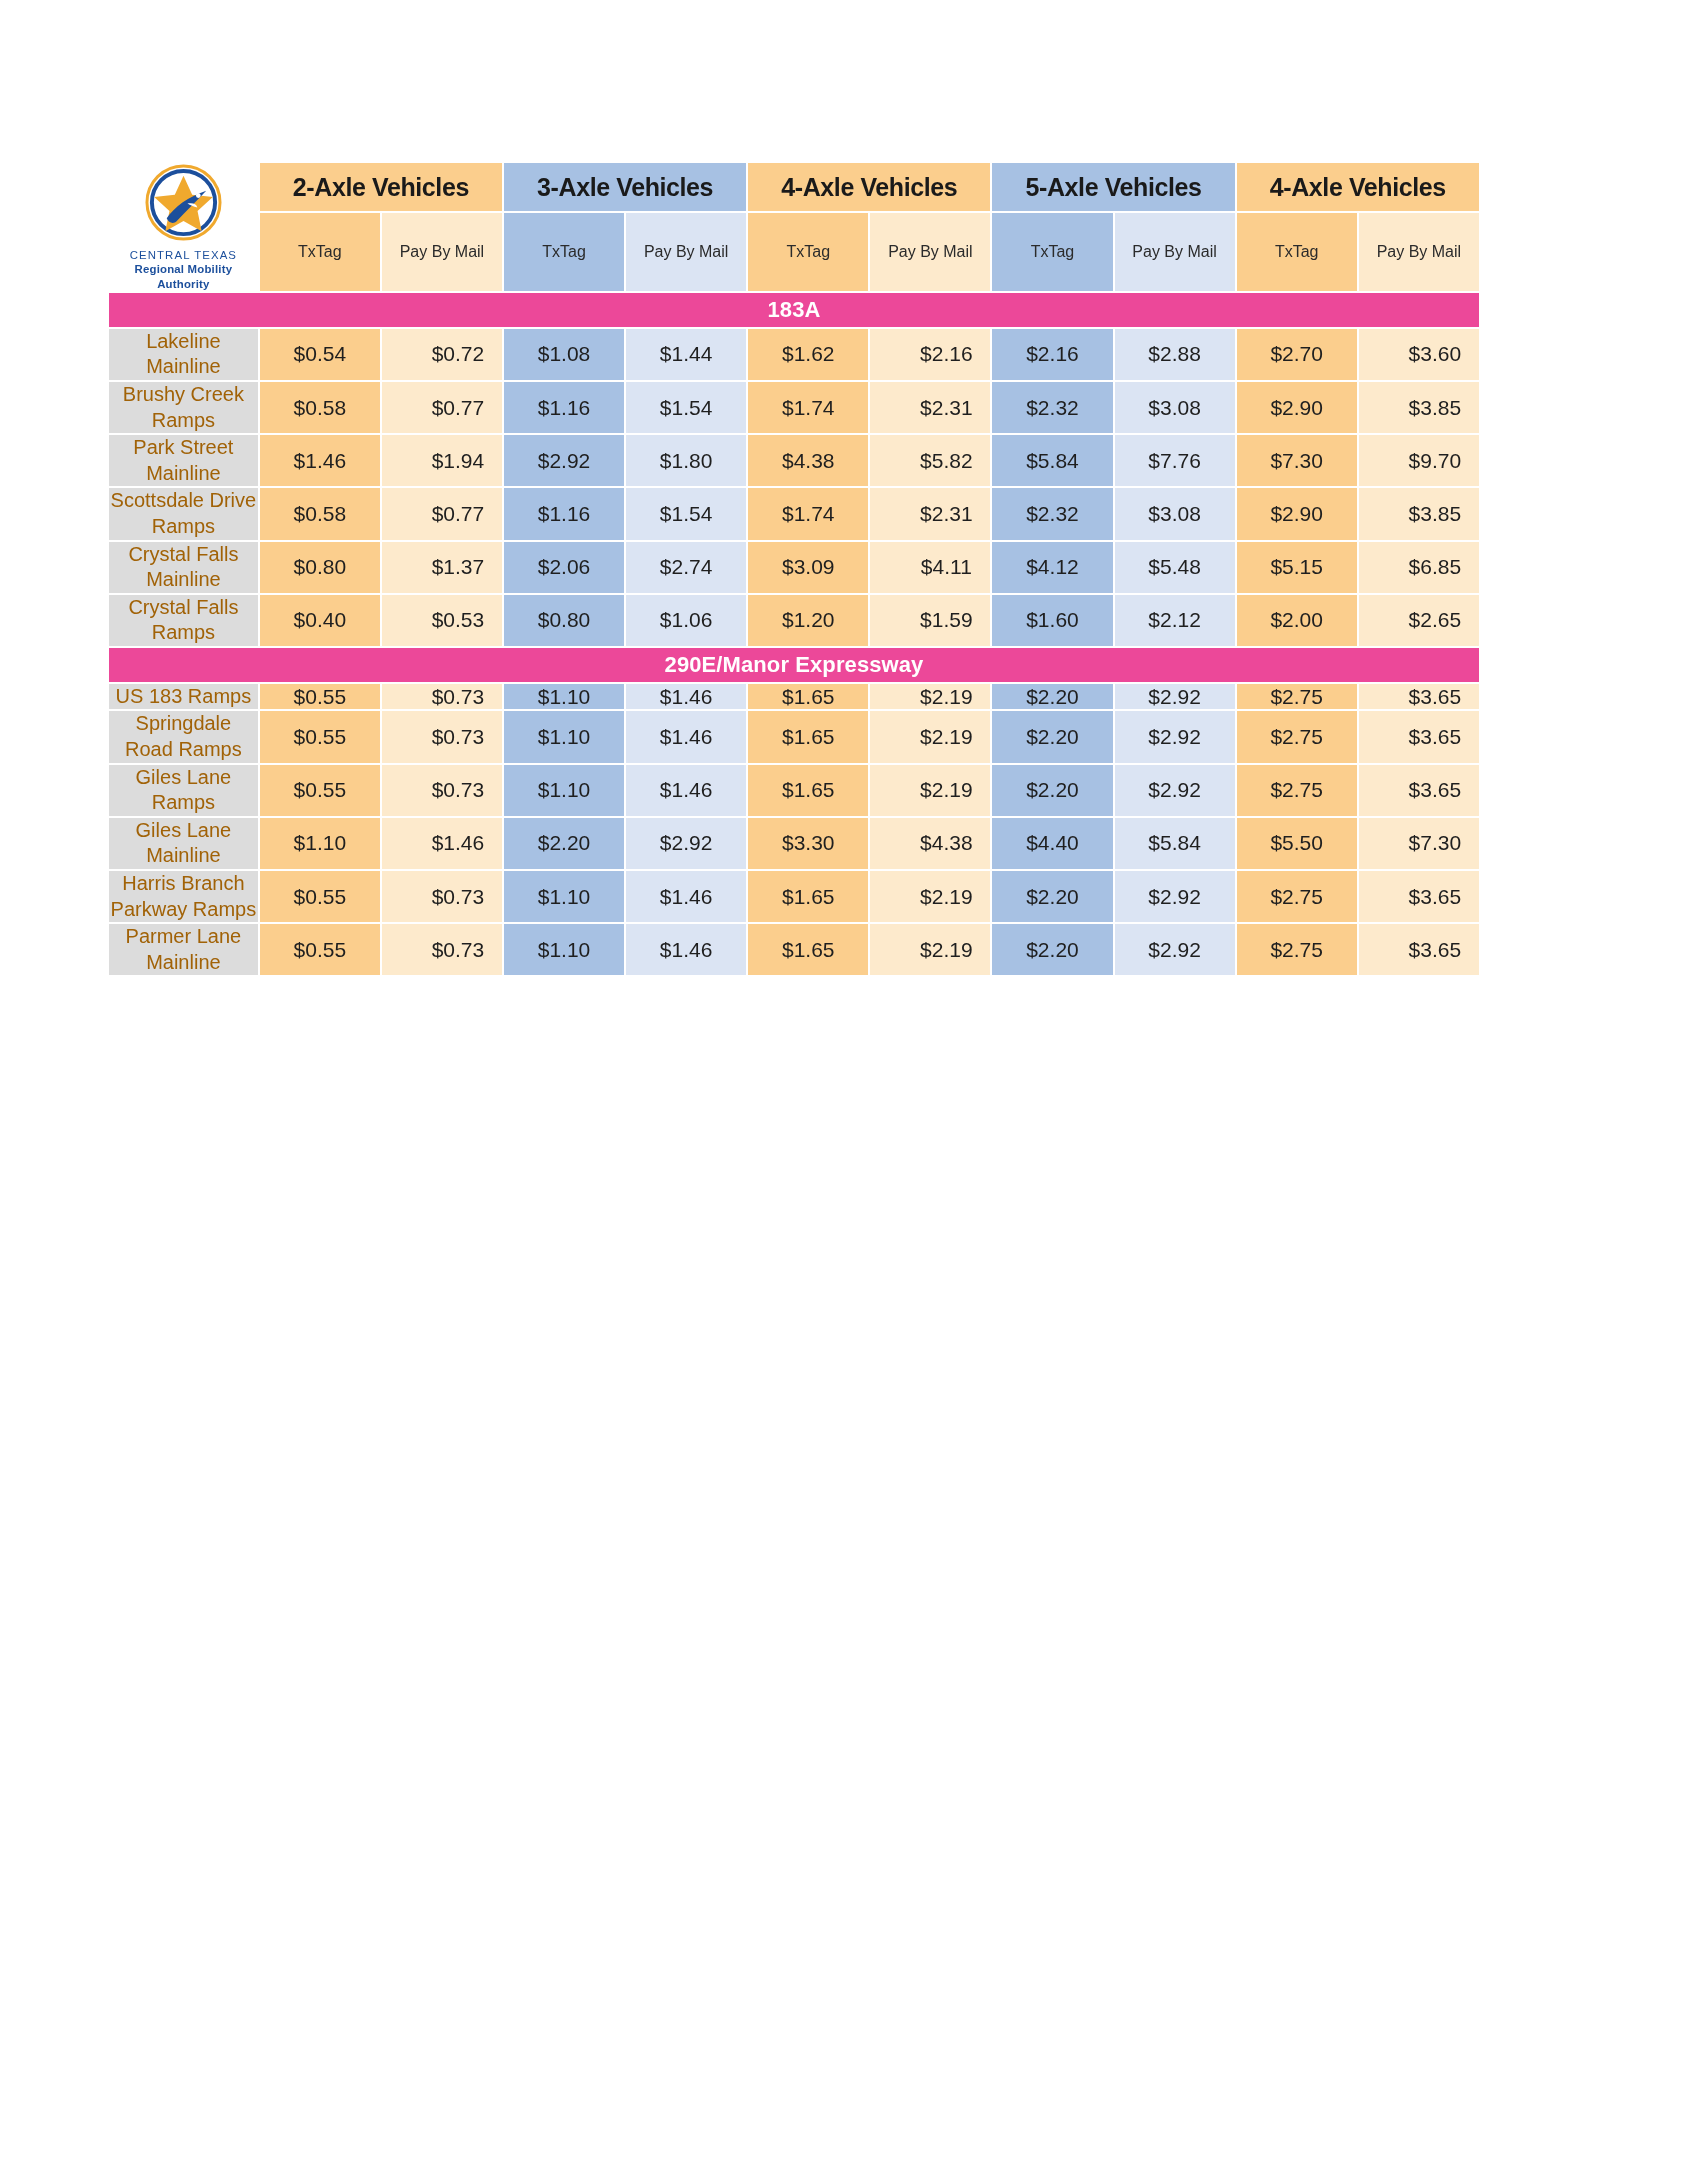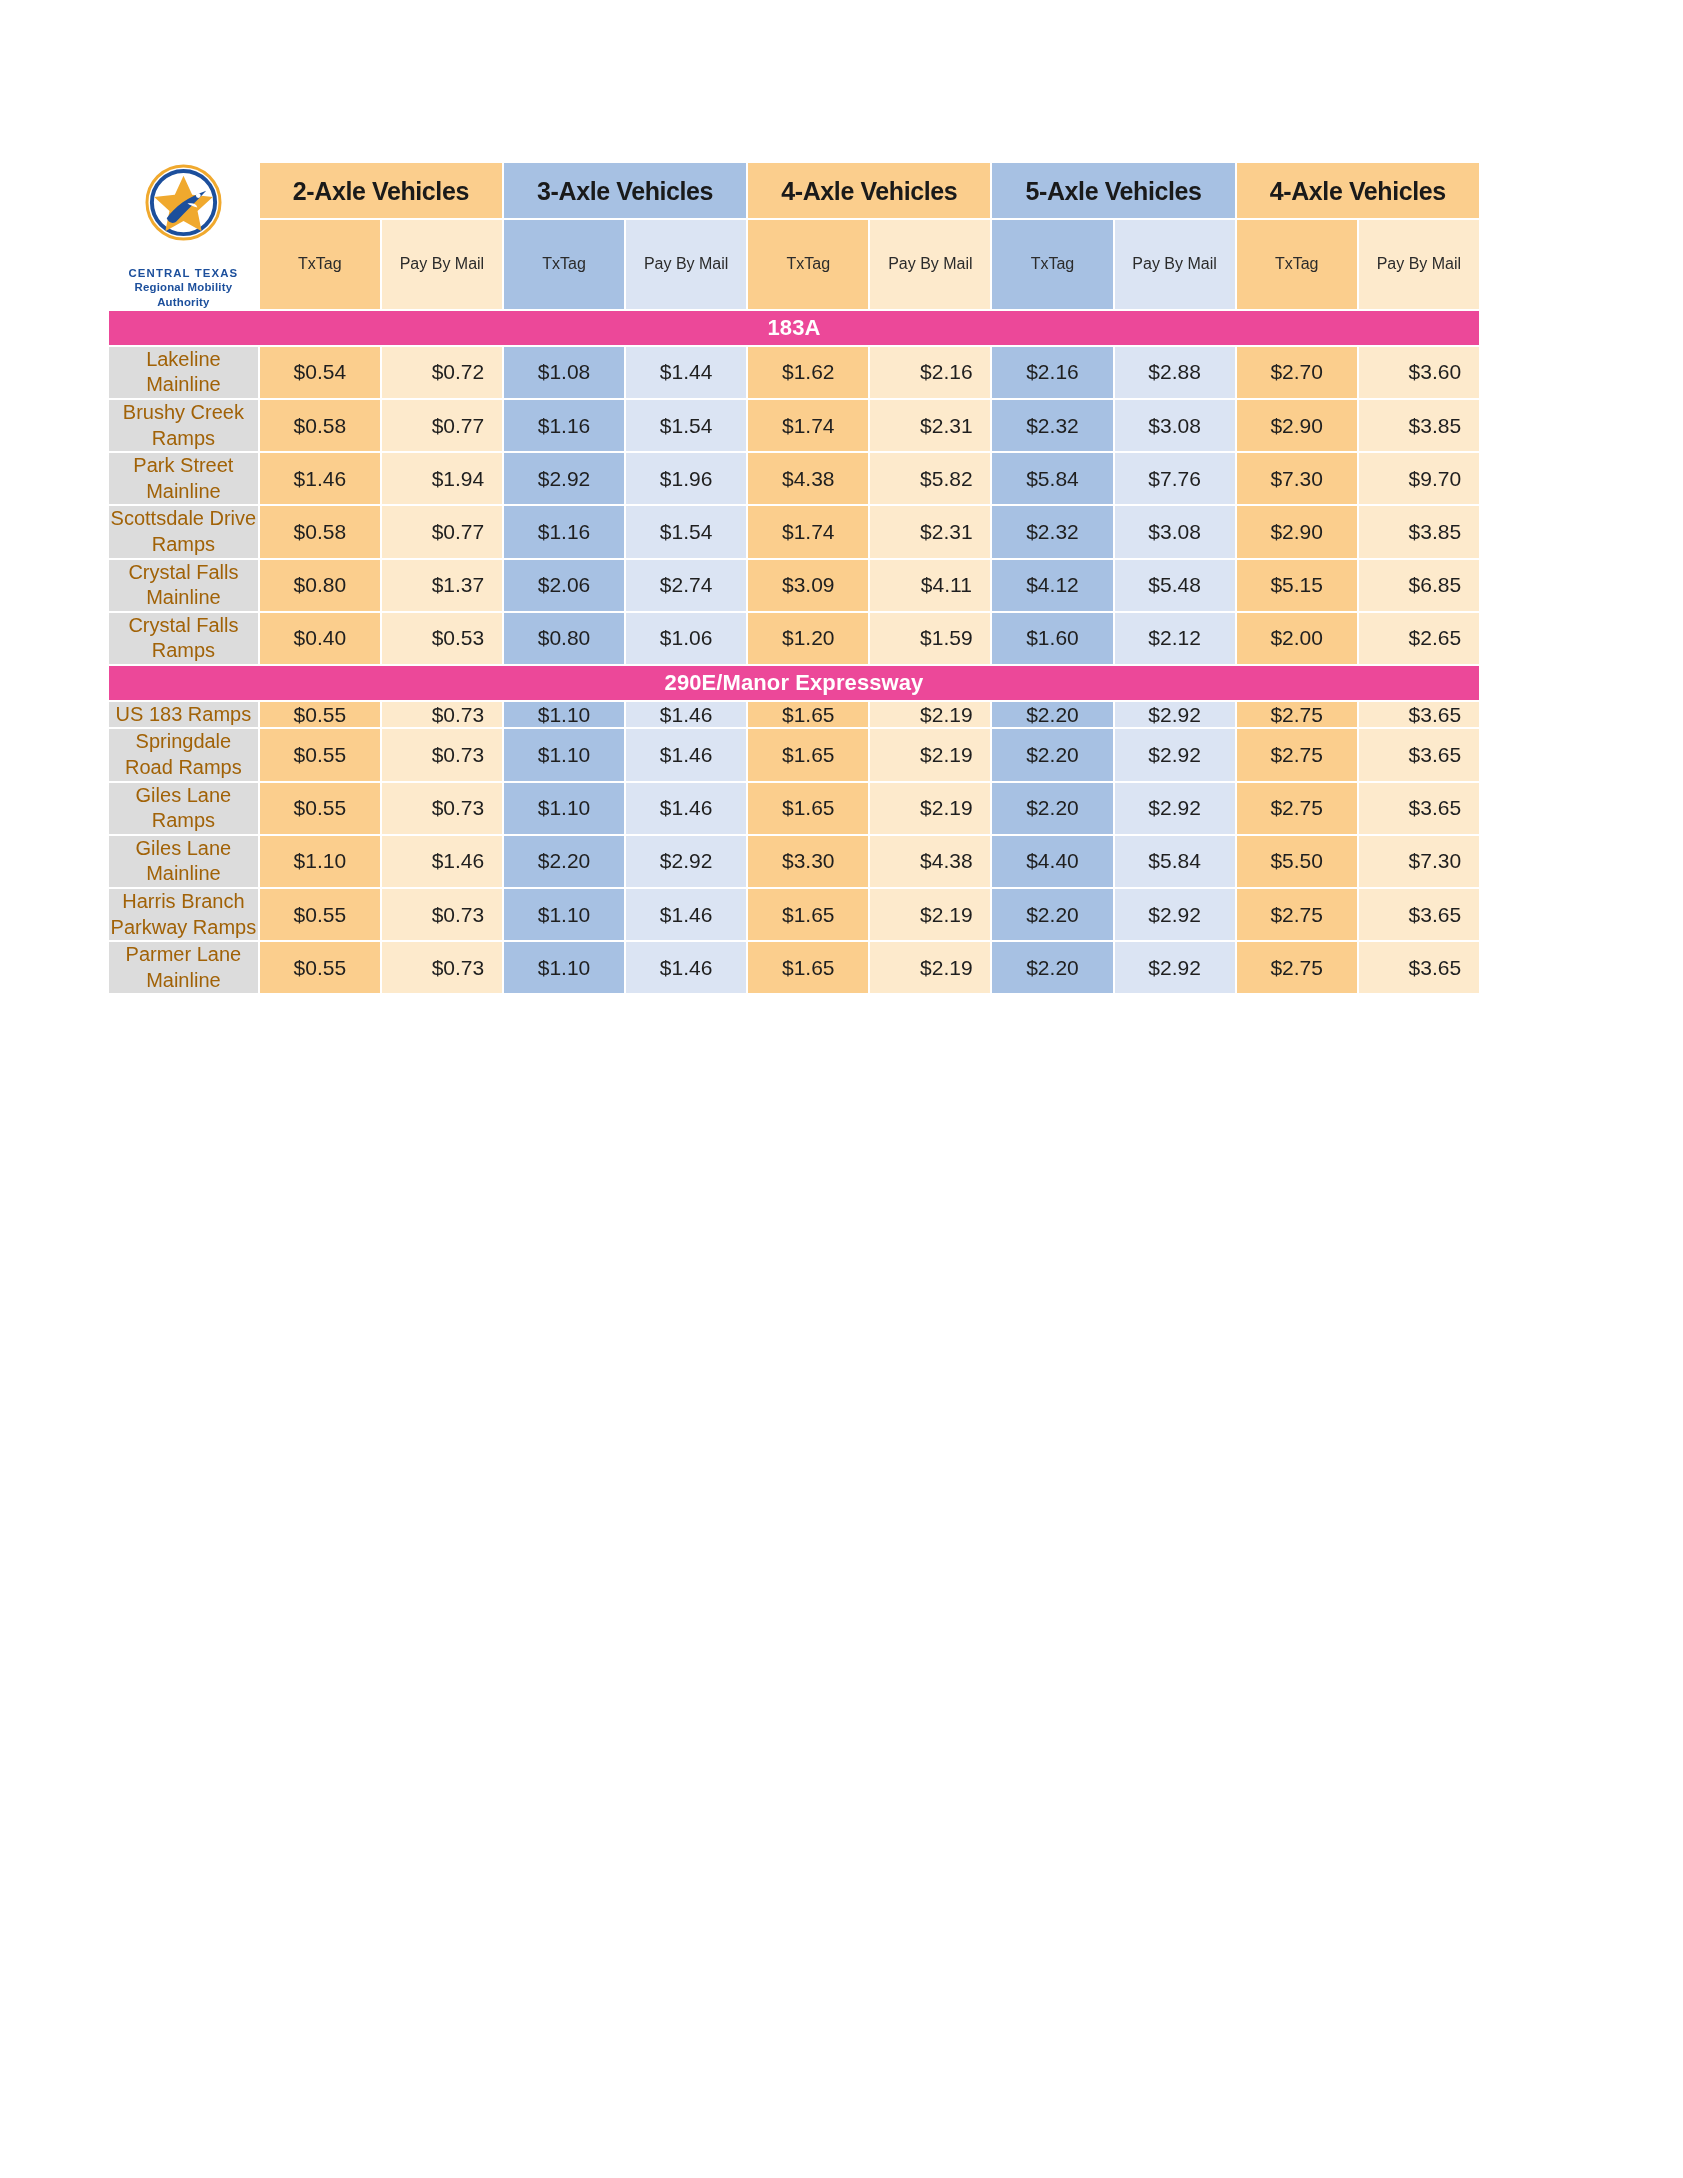--- a/index.html
+++ b/index.html
@@ -53,25 +53,25 @@
   }
   .logo-wrap {
     display: flex;
     flex-direction: column;
     align-items: center;
     justify-content: center;
   }
   .logo-mark { display:block; }
   .logo-line1 {
     font-size: 11.4px;
-    font-weight: bold;
+    font-weight: normal;
     color: #1c4f9c;
     letter-spacing: 1.1px;
     line-height: 1.25;
-    margin-top: 20px;
+    margin-top: 2px;
   }
   .logo-line2 {
     font-size: 11.4px;
     font-weight: bold;
     color: #1c4f9c;
     letter-spacing: 0.2px;
     line-height: 1.25;
   }
 
   
@@ -221,21 +221,21 @@
             <td class="cell b-dark">$2.32</td>
             <td class="cell b-light">$3.08</td>
             <td class="cell o-dark">$2.90</td>
             <td class="cell o-light">$3.85</td>
           </tr>
           <tr>
             <td class="row-label">Park Street Mainline</td>
             <td class="cell o-dark">$1.46</td>
             <td class="cell o-light">$1.94</td>
             <td class="cell b-dark">$2.92</td>
-            <td class="cell b-light">$1.96</td>
+            <td class="cell b-light">$1.80</td>
             <td class="cell o-dark">$4.38</td>
             <td class="cell o-light">$5.82</td>
             <td class="cell b-dark">$5.84</td>
             <td class="cell b-light">$7.76</td>
             <td class="cell o-dark">$7.30</td>
             <td class="cell o-light">$9.70</td>
           </tr>
           <tr>
             <td class="row-label">Scottsdale Drive Ramps</td>
             <td class="cell o-dark">$0.58</td>

